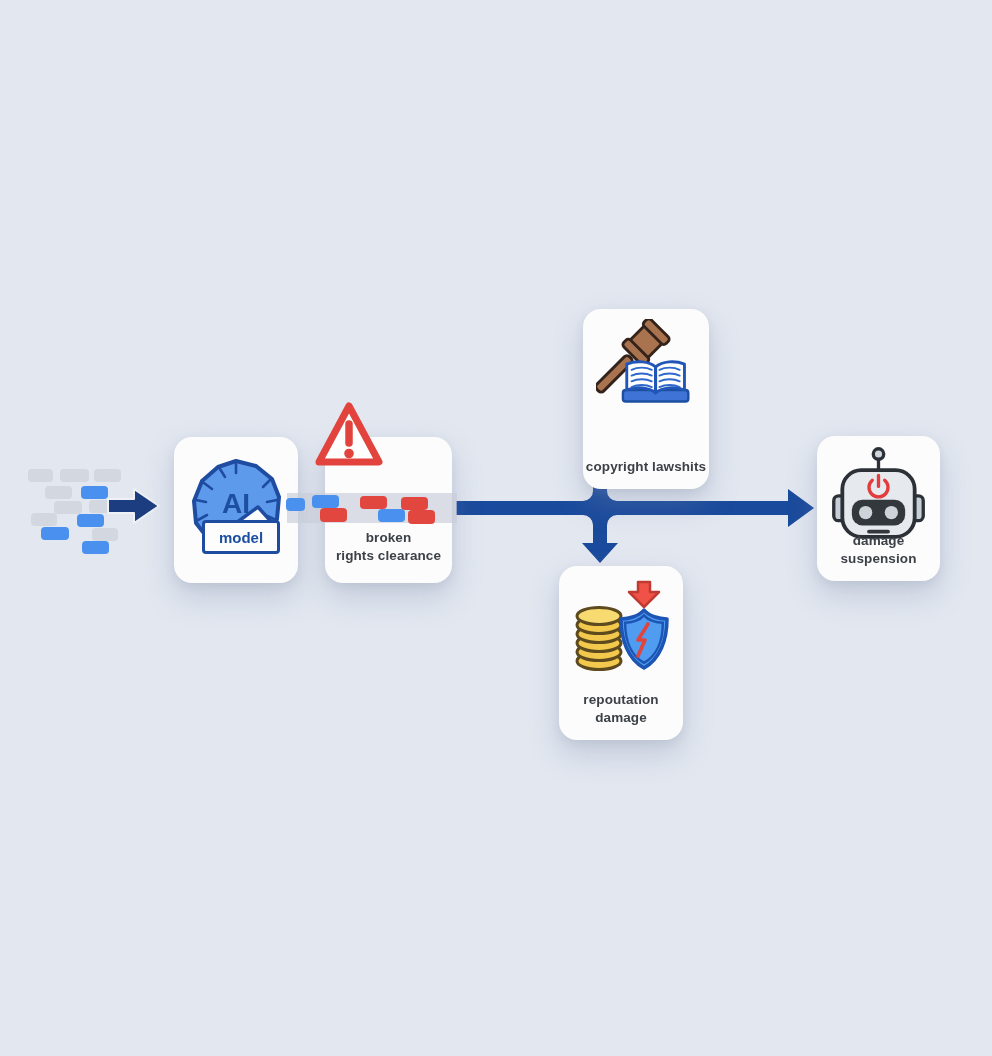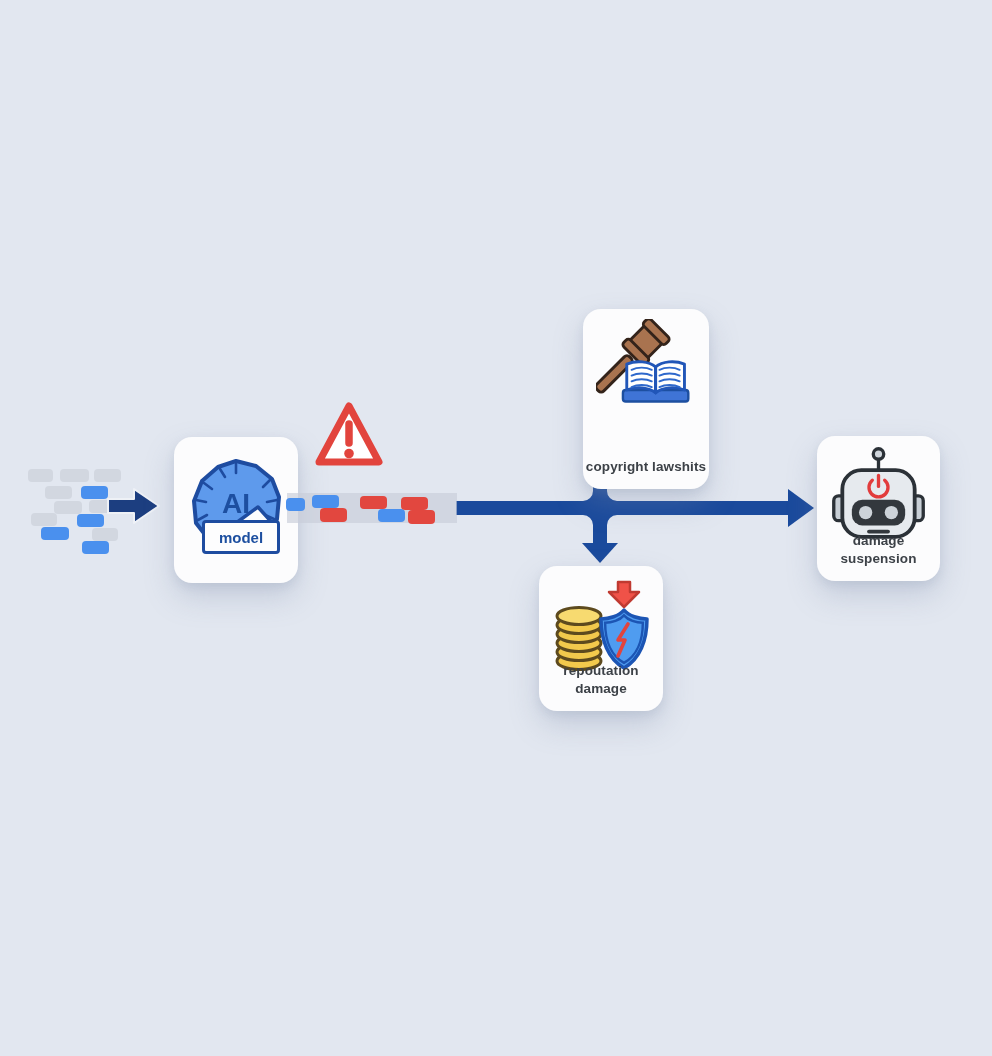--- a/index.html
+++ b/index.html
@@ -20,21 +20,21 @@
   .card{
     position:absolute;
     background:#fcfcfd;
     border-radius:18px;
     box-shadow:0 14px 30px rgba(125,140,170,.30), 0 4px 10px rgba(125,140,170,.16);
     z-index:2;
   }
   #card-ai{left:163px;top:437px;width:124px;height:146px;margin-left:11px;}
   #card-broken{left:325px;top:437px;width:127px;height:146px;}
   #card-copyright{left:535px;top:309px;width:126px;height:180px;margin-left:48px;}
-  #card-reputation{left:539px;top:566px;width:124px;height:145px;}
+  #card-reputation{left:559px;top:566px;width:124px;height:174px;}
   #card-suspension{left:817px;top:436px;width:123px;height:145px;}
 
   .node-label{
     position:absolute;left:0;right:0;bottom:13px;
     text-align:center;
     font-size:13.5px;font-weight:600;letter-spacing:.1px;
     color:#3c4147;line-height:1.32;
     white-space:pre-line;
   }
   #card-broken .node-label{bottom:18px;}
@@ -127,20 +127,24 @@
         <line x1="10" y1="43" x2="20" y2="45"></line>
         <line x1="18" y1="26" x2="26" y2="32"></line>
         <line x1="34" y1="12" x2="39" y2="20"></line>
       </g>
       <text class="ai-text" x="50" y="56" text-anchor="middle">AI</text>
       <polygon points="72,50 50,66 90,70" fill="#fcfcfd" stroke="#1e4ca0" stroke-width="3.5" stroke-linejoin="round"></polygon>
     </svg>
     <div class="model-badge">model</div>
   </div>
 
+  <div class="card" id="card-broken">
+    <div class="node-label">broken
+rights clearance</div>
+  </div>
 
   <div class="stream-band"></div>
   <div class="layer z4">
       <div class="block blue" style="left: 286px; top: 498px; width: 19px; height: 13px;"></div>
       <div class="block blue" style="left: 312px; top: 495px; width: 27px; height: 13px;"></div>
       <div class="block red" style="left: 320px; top: 508px; width: 27px; height: 14px;"></div>
       <div class="block red" style="left: 360px; top: 496px; width: 27px; height: 13px;"></div>
       <div class="block blue" style="left: 378px; top: 509px; width: 27px; height: 13px;"></div>
       <div class="block red" style="left: 401px; top: 497px; width: 27px; height: 13px;"></div>
       <div class="block red" style="left: 408px; top: 510px; width: 27px; height: 14px;"></div>

